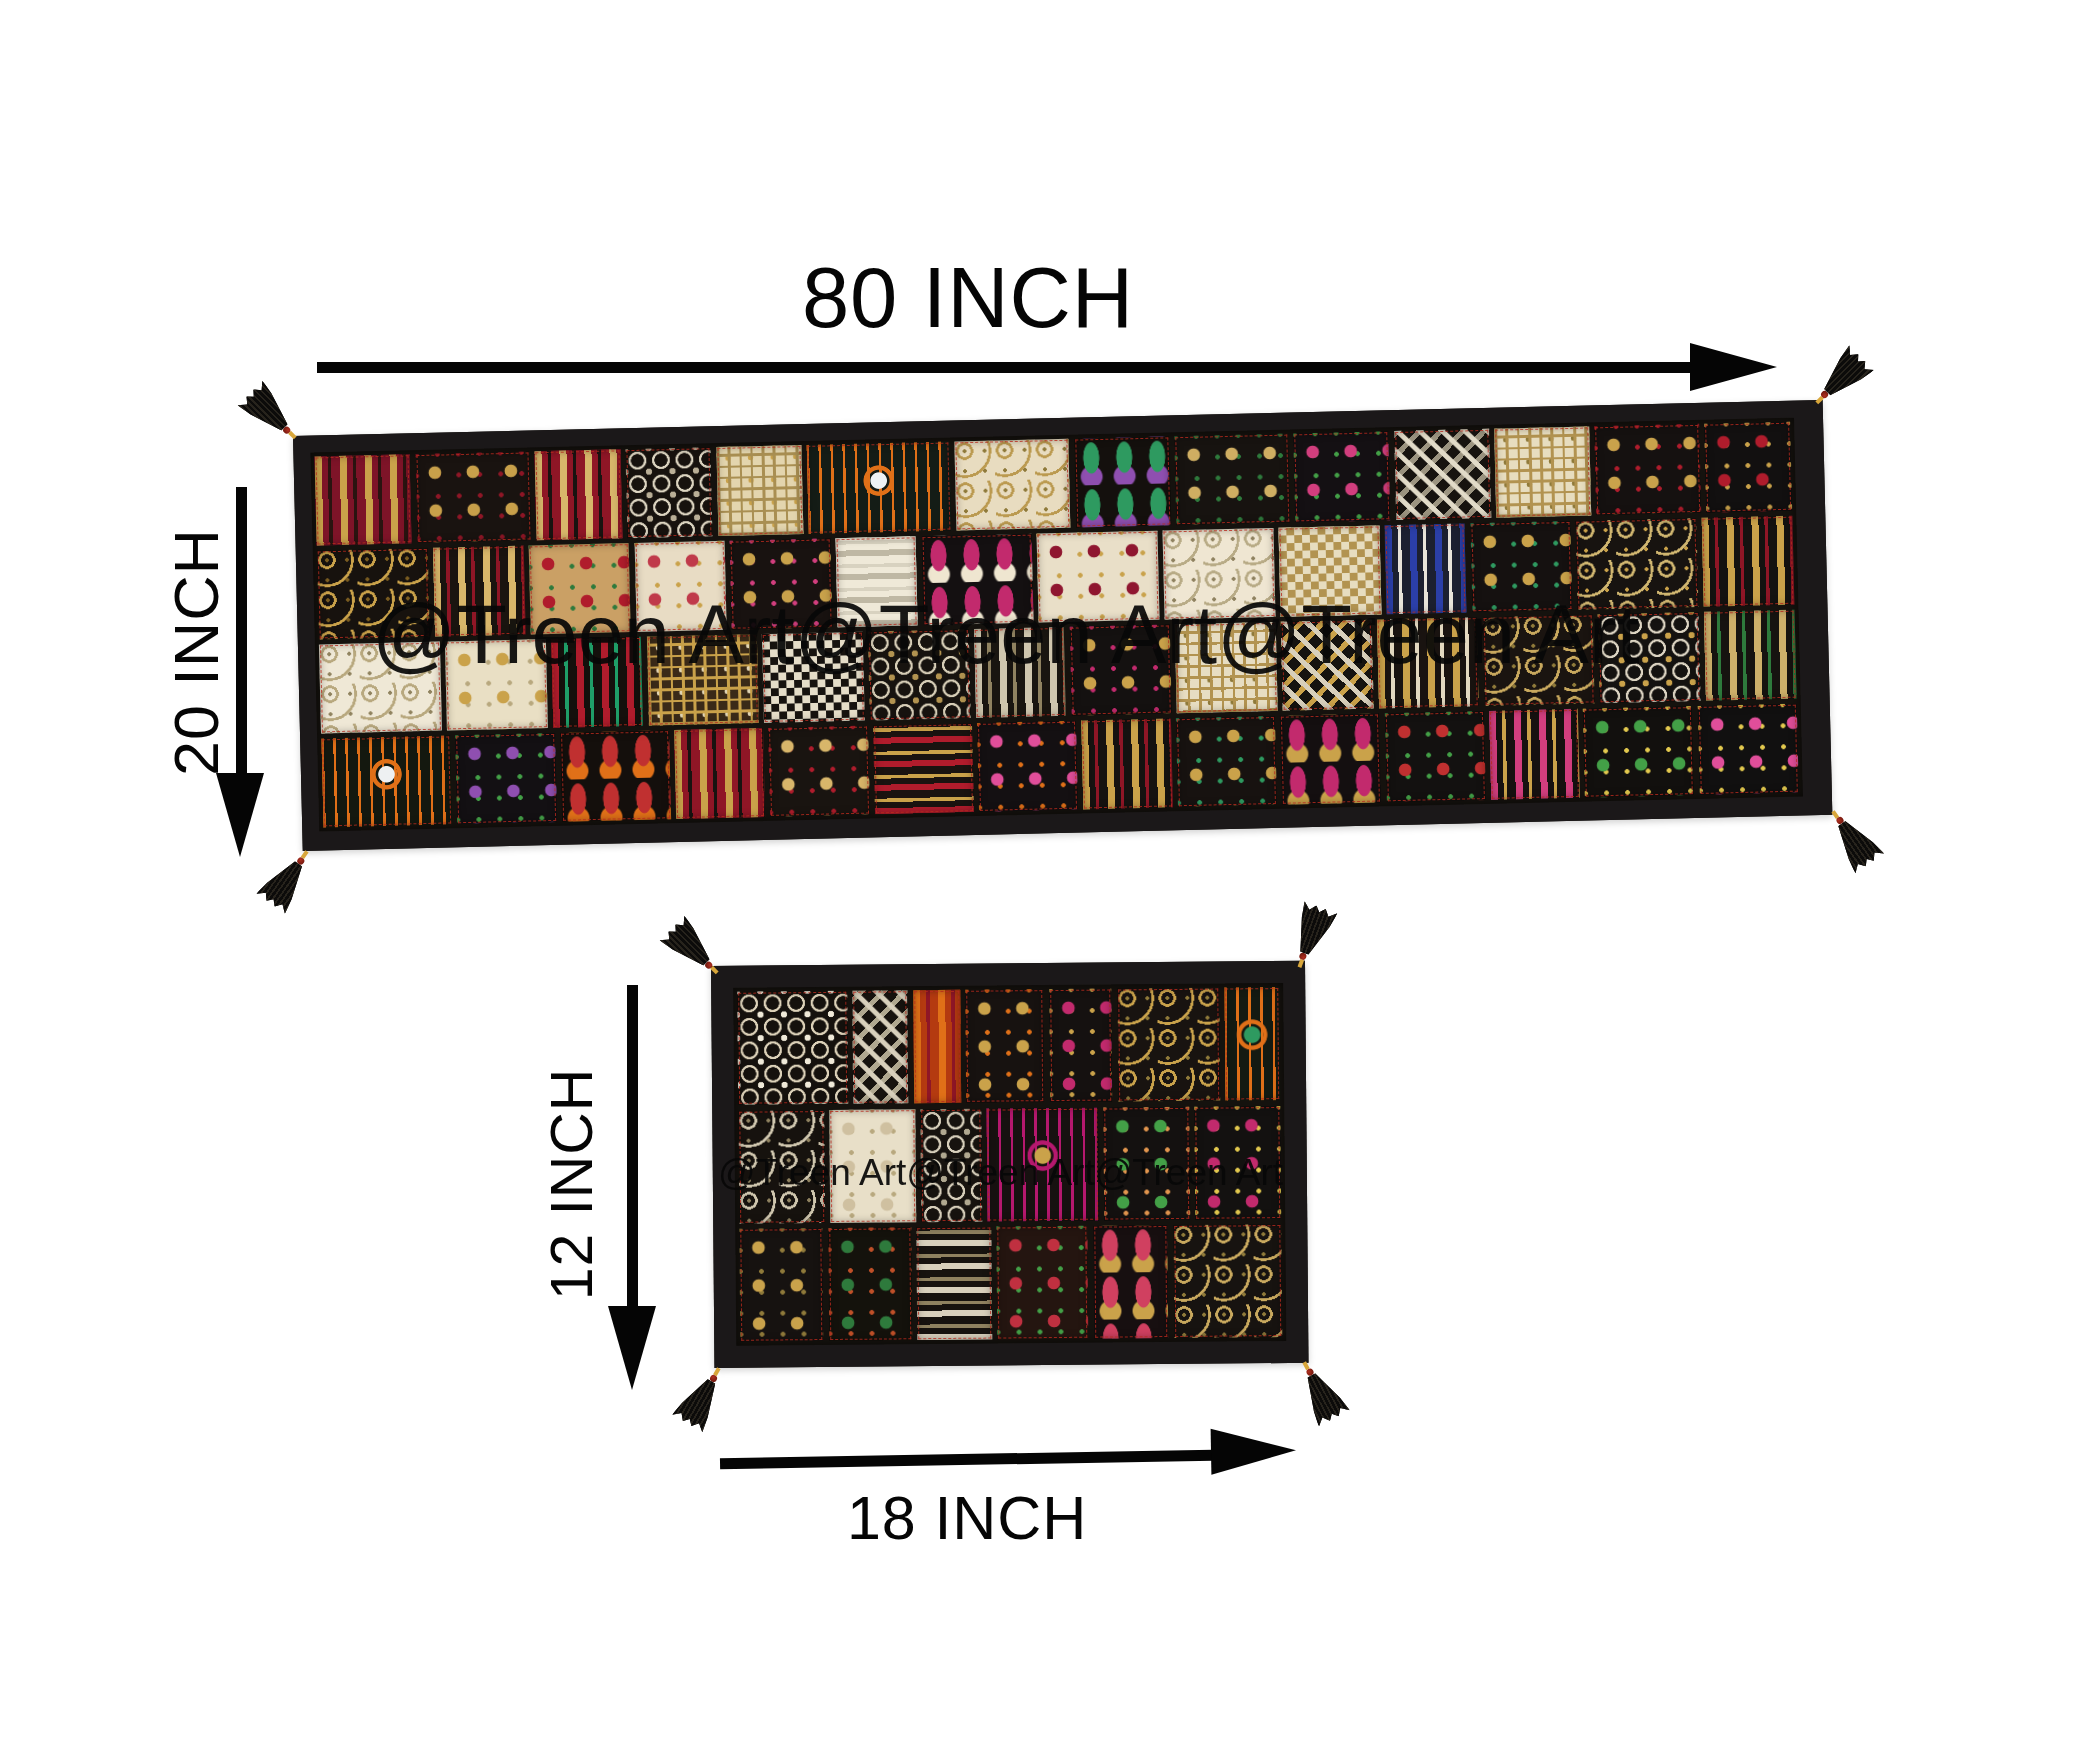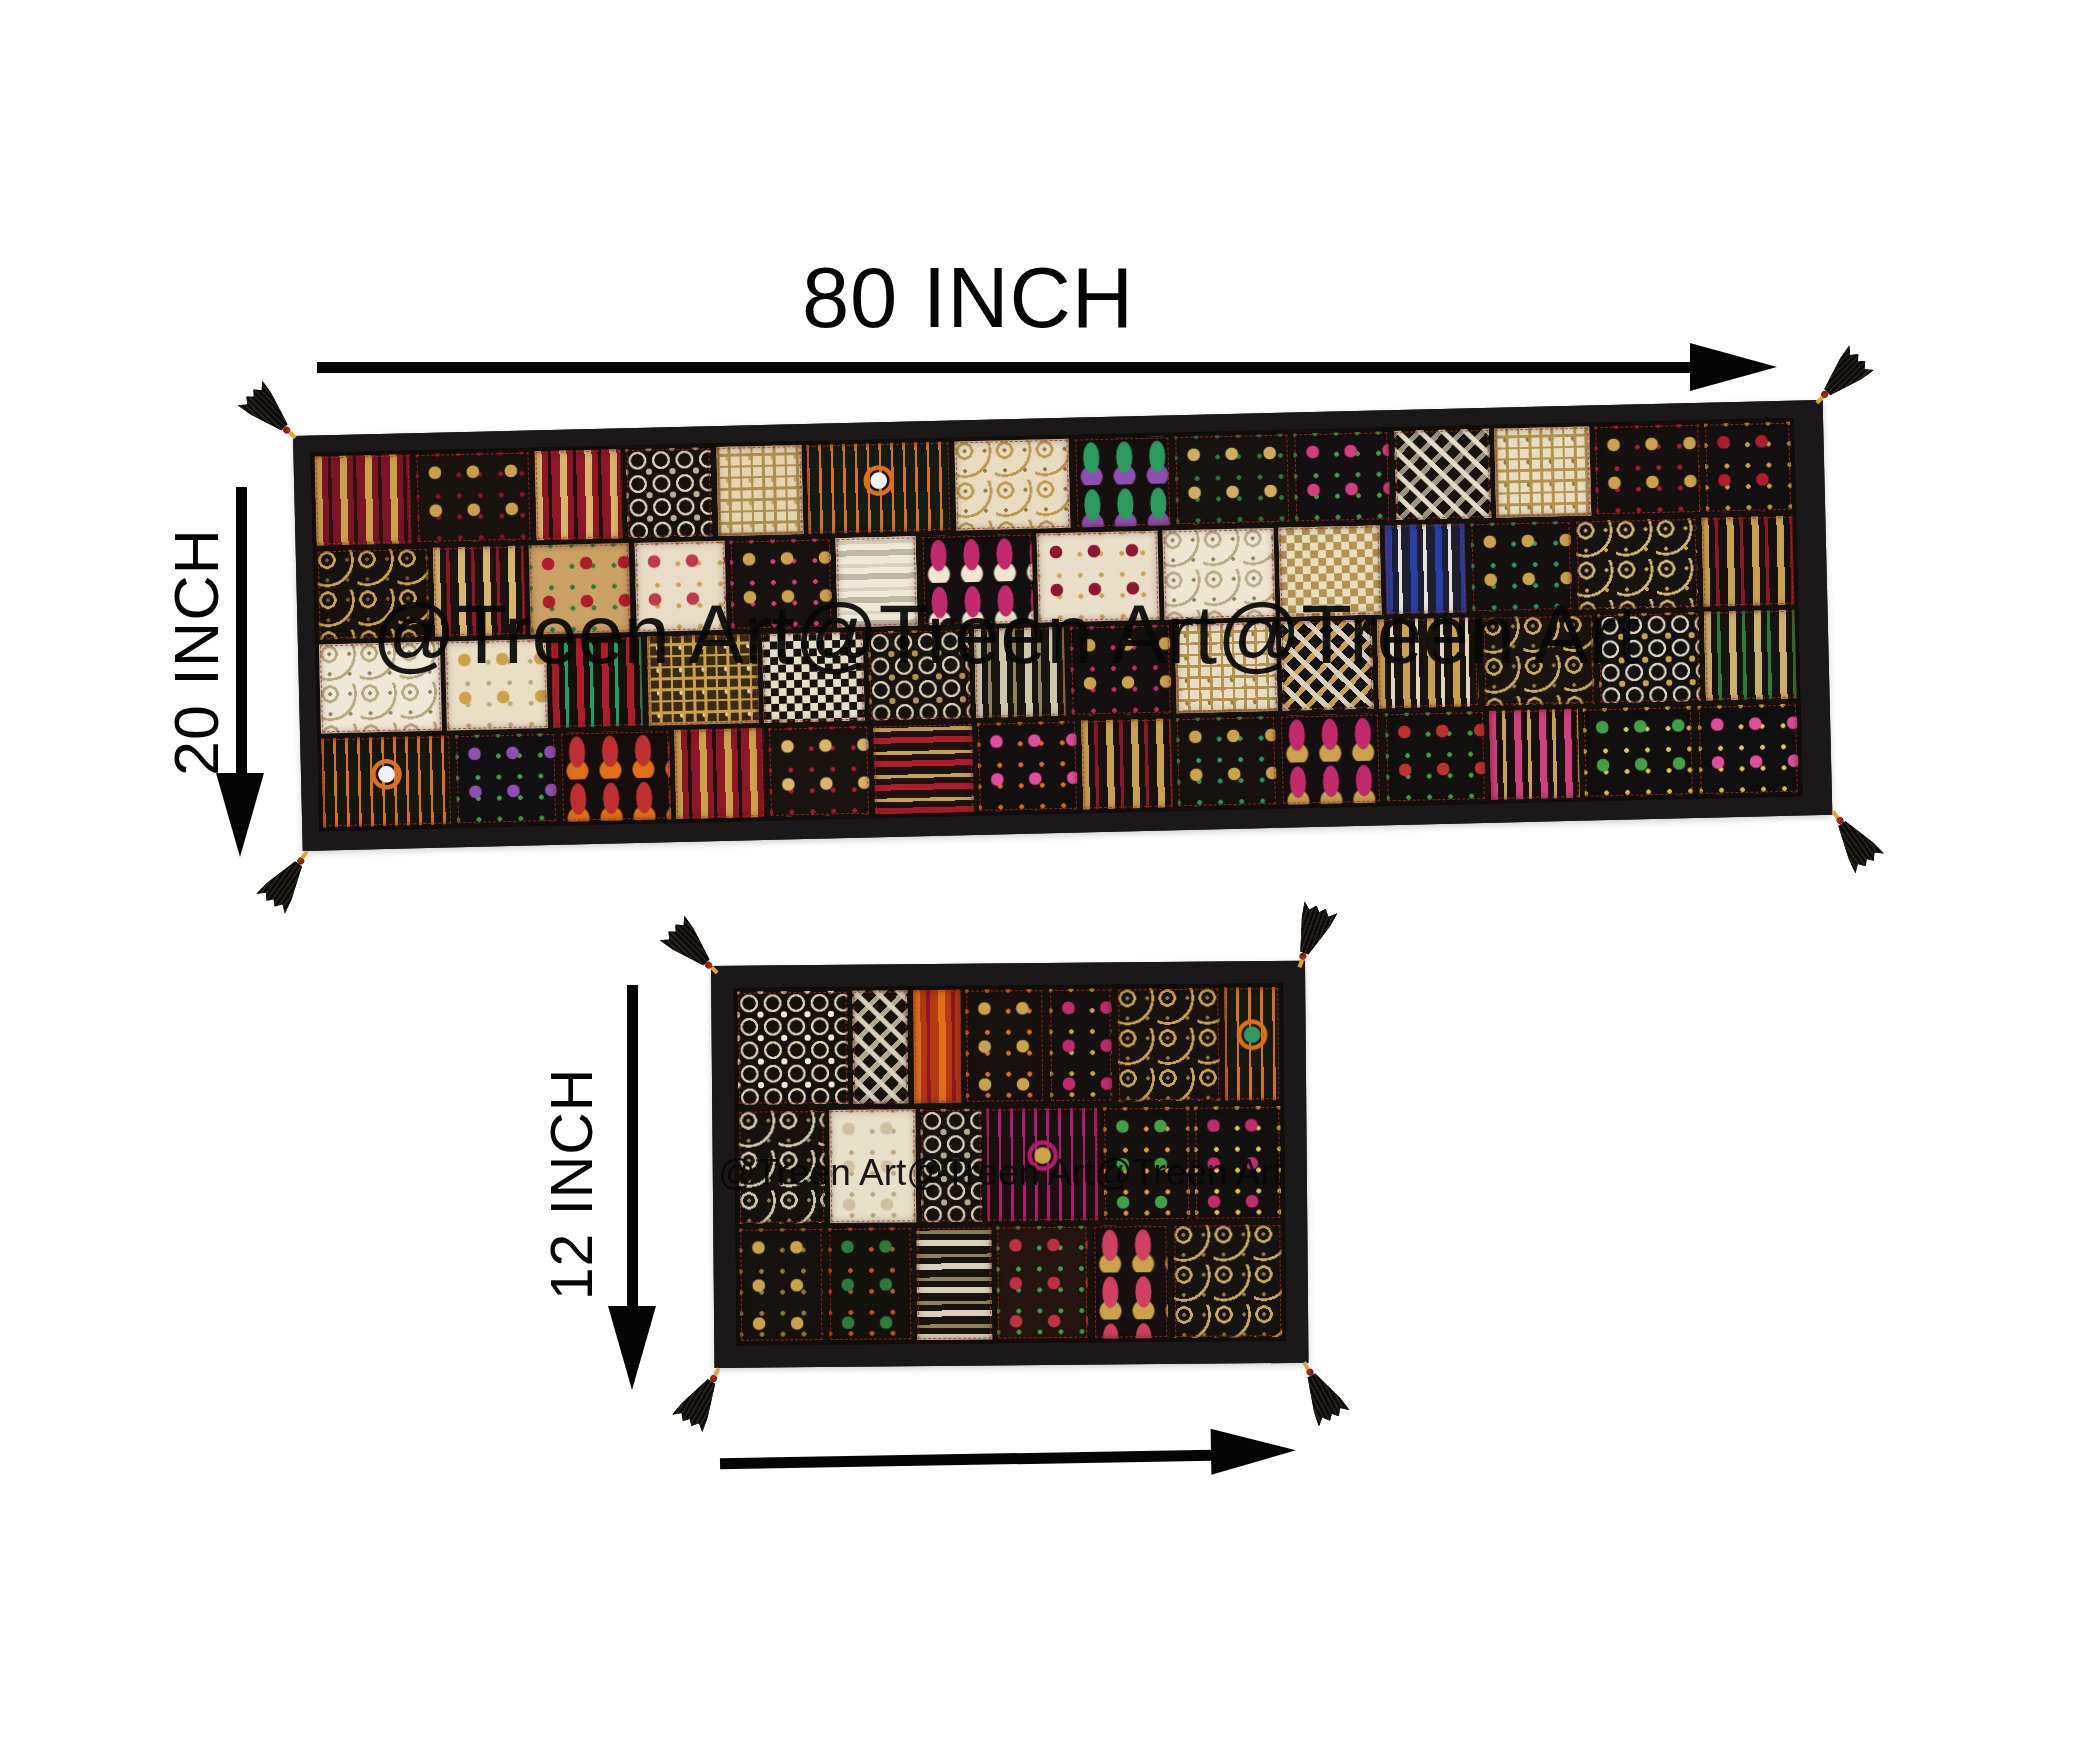--- a/index.html
+++ b/index.html
@@ -258,17 +258,18 @@
         <div class="t-body"></div>
       </div>
     </div>
 
   <div id="wm-mat" class="wm">@Treen Art@Treen Art@Treen Art</div>
 
   <div class="dim-label vert" style="left:572px;top:1184px;font-size:59px;">12 INCH</div>
   <div class="shaft-h" style="left:627px;top:985px;width:11.3px;height:322px;"></div>
   <div class="head-down" style="left:608px;top:1306px;"></div>
 
+  <div class="dim-label" style="left:967px;top:1518px;font-size:61px;">18 INCH</div>
   <div class="shaft-h" style="left:720px;top:1454px;width:493px;height:11.3px;transform:rotate(-1deg);"></div>
   <div class="head-right" style="left:1211px;top:1428px;border-left-width:85px;border-top-width:23.5px;border-bottom-width:23.5px;transform:rotate(-1deg);"></div>
 
 </div>
 
 
 </body></html>

